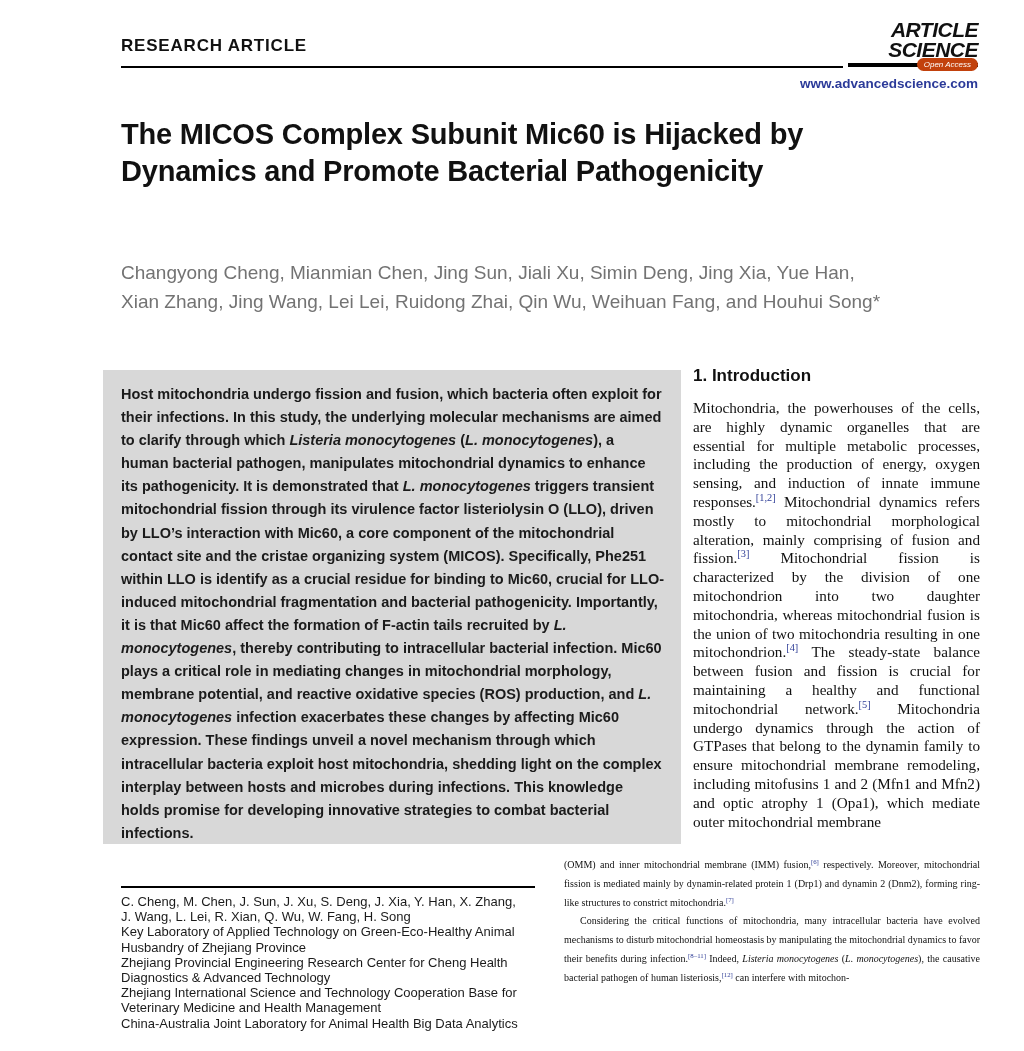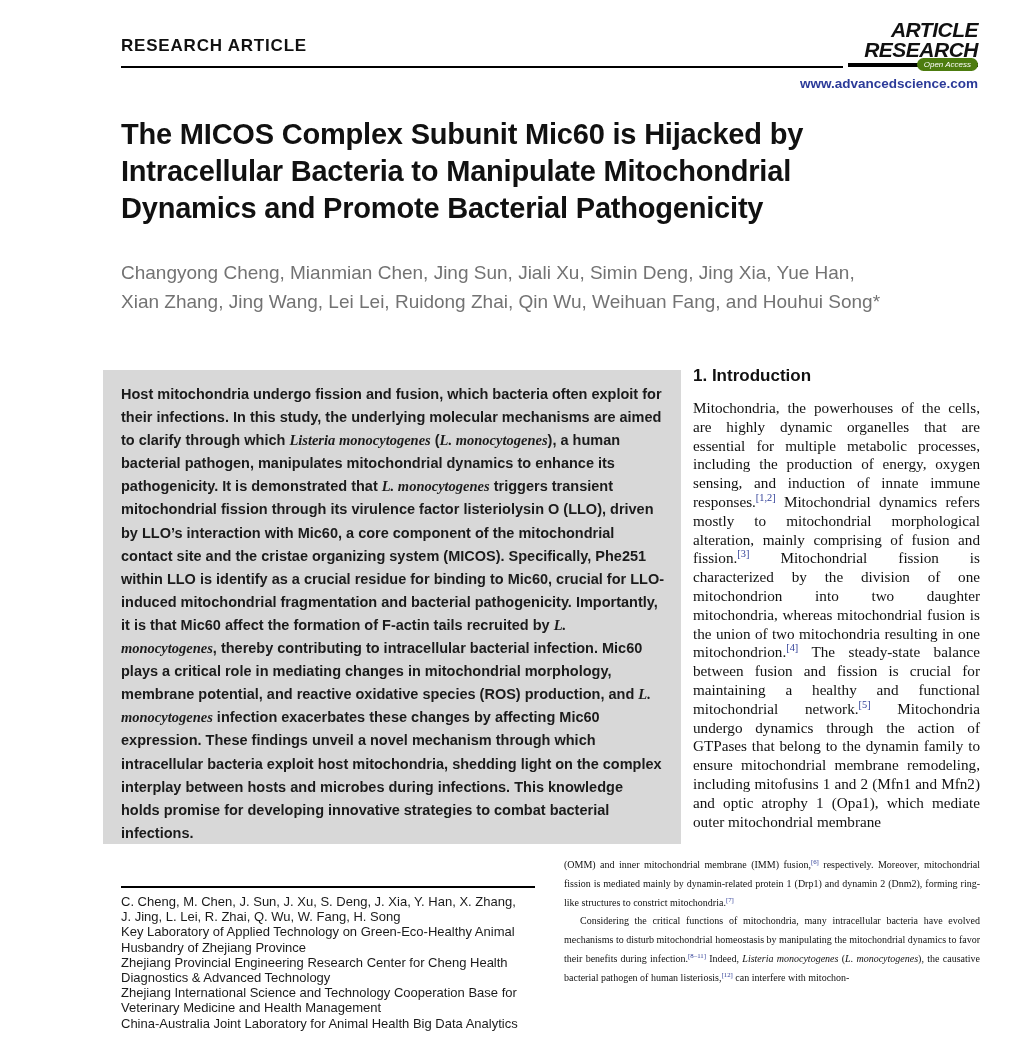--- a/index.html
+++ b/index.html
@@ -31,21 +31,21 @@
   .logo{
     position:absolute;right:83px;top:20px;text-align:right;
     font-weight:900;font-style:italic;line-height:20px;font-size:21px;
     letter-spacing:-0.5px;
   }
   .logo-bar{
     position:absolute;right:83px;top:63px;width:130px;height:4px;background:#000;
   }
   .oa-badge{
     position:absolute;right:83px;top:58px;
-    background:#4d7c0f;color:#fff;
+    background:#c2410c;color:#fff;
     font-size:8px;font-style:italic;
     padding:1px 7px;border-radius:7px;line-height:11px;
   }
   .site-url{
     position:absolute;right:83px;top:76px;
     font-size:13.5px;font-weight:bold;color:var(--url);
     text-decoration:none;
   }
   
   .title{
@@ -88,47 +88,46 @@
   .col-wide p.indent{text-indent:16px;}
   
   .footnote-rule{
     position:absolute;left:84px;top:886px;width:414px;height:1.5px;background:#000;
   }
   .footnote{
     position:absolute;left:84px;top:894px;width:430px;
     font-size:13px;line-height:15.2px;color:#1b1b1b;
   }
   
-  .seg-i{font-style:italic;font-family:Liberation Serif, serif;}
+  .seg-i{font-style:italic;}
   .seg-c{
     color:var(--cite);
     font-size:0.68em;
     vertical-align:0.55em;
     line-height:0;
   }
 </style>
 </head>
 <body>
 
 <div class="page">
 
   <div class="kicker">RESEARCH ARTICLE</div>
   <div class="header-rule"></div>
 
   <div class="logo">
     <div>ARTICLE</div>
-    <div>RESEARCH</div>
+    <div>SCIENCE</div>
   </div>
   <div class="logo-bar"></div>
   <div class="oa-badge">Open Access</div>
   <a class="site-url" href="#">www.advancedscience.com</a>
 
   <h1 class="title">
       <div>The MICOS Complex Subunit Mic60 is Hijacked by</div>
-      <div>Intracellular Bacteria to Manipulate Mitochondrial</div>
       <div>Dynamics and Promote Bacterial Pathogenicity</div>
     </h1>
   <div class="authors">
       <div>Changyong Cheng, Mianmian Chen, Jing Sun, Jiali Xu, Simin Deng, Jing Xia, Yue Han,</div>
       <div>Xian Zhang, Jing Wang, Lei Lei, Ruidong Zhai, Qin Wu, Weihuan Fang, and Houhui Song*</div>
     </div>
 
   <div class="abstract-box">
     <p class="abstract-text"><span>Host mitochondria undergo fission and fusion, which bacteria often exploit for their infections. In this study, the underlying molecular mechanisms are aimed to clarify through which </span><span class="seg-i">Listeria monocytogenes</span><span> (</span><span class="seg-i">L. monocytogenes</span><span>), a human bacterial pathogen, manipulates mitochondrial dynamics to enhance its pathogenicity. It is demonstrated that </span><span class="seg-i">L. monocytogenes</span><span> triggers transient mitochondrial fission through its virulence factor listeriolysin O (LLO), driven by LLO’s interaction with Mic60, a core component of the mitochondrial contact site and the cristae organizing system (MICOS). Specifically, Phe251 within LLO is identify as a crucial residue for binding to Mic60, crucial for LLO-induced mitochondrial fragmentation and bacterial pathogenicity. Importantly, it is that Mic60 affect the formation of F-actin tails recruited by </span><span class="seg-i">L. monocytogenes</span><span>, thereby contributing to intracellular bacterial infection. Mic60 plays a critical role in mediating changes in mitochondrial morphology, membrane potential, and reactive oxidative species (ROS) production, and </span><span class="seg-i">L. monocytogenes</span><span> infection exacerbates these changes by affecting Mic60 expression. These findings unveil a novel mechanism through which intracellular bacteria exploit host mitochondria, shedding light on the complex interplay between hosts and microbes during infections. This knowledge holds promise for developing innovative strategies to combat bacterial infections.</span></p>
   </div>
@@ -139,21 +138,21 @@
   </div>
 
   <div class="col-wide">
     <p><span>(OMM) and inner mitochondrial membrane (IMM) fusion,</span><span class="seg-c">[6]</span><span> respectively. Moreover, mitochondrial fission is mediated mainly by dynamin-related protein 1 (Drp1) and dynamin 2 (Dnm2), forming ring-like structures to constrict mitochondria.</span><span class="seg-c">[7]</span></p>
     <p class="indent"><span>Considering the critical functions of mitochondria, many intracellular bacteria have evolved mechanisms to disturb mitochondrial homeostasis by manipulating the mitochondrial dynamics to favor their benefits during infection.</span><span class="seg-c">[8–11]</span><span> Indeed, </span><span class="seg-i">Listeria monocytogenes</span><span> (</span><span class="seg-i">L. monocytogenes</span><span>), the causative bacterial pathogen of human listeriosis,</span><span class="seg-c">[12]</span><span> can interfere with mitochon-</span></p>
   </div>
 
   <div class="footnote-rule"></div>
   <div class="footnote">
       <div>C. Cheng, M. Chen, J. Sun, J. Xu, S. Deng, J. Xia, Y. Han, X. Zhang,</div>
-      <div>J. Jing, L. Lei, R. Zhai, Q. Wu, W. Fang, H. Song</div>
+      <div>J. Wang, L. Lei, R. Xian, Q. Wu, W. Fang, H. Song</div>
       <div>Key Laboratory of Applied Technology on Green-Eco-Healthy Animal</div>
       <div>Husbandry of Zhejiang Province</div>
       <div>Zhejiang Provincial Engineering Research Center for Cheng Health</div>
       <div>Diagnostics &amp; Advanced Technology</div>
       <div>Zhejiang International Science and Technology Cooperation Base for</div>
       <div>Veterinary Medicine and Health Management</div>
       <div>China-Australia Joint Laboratory for Animal Health Big Data Analytics</div>
     </div>
 
 </div>

